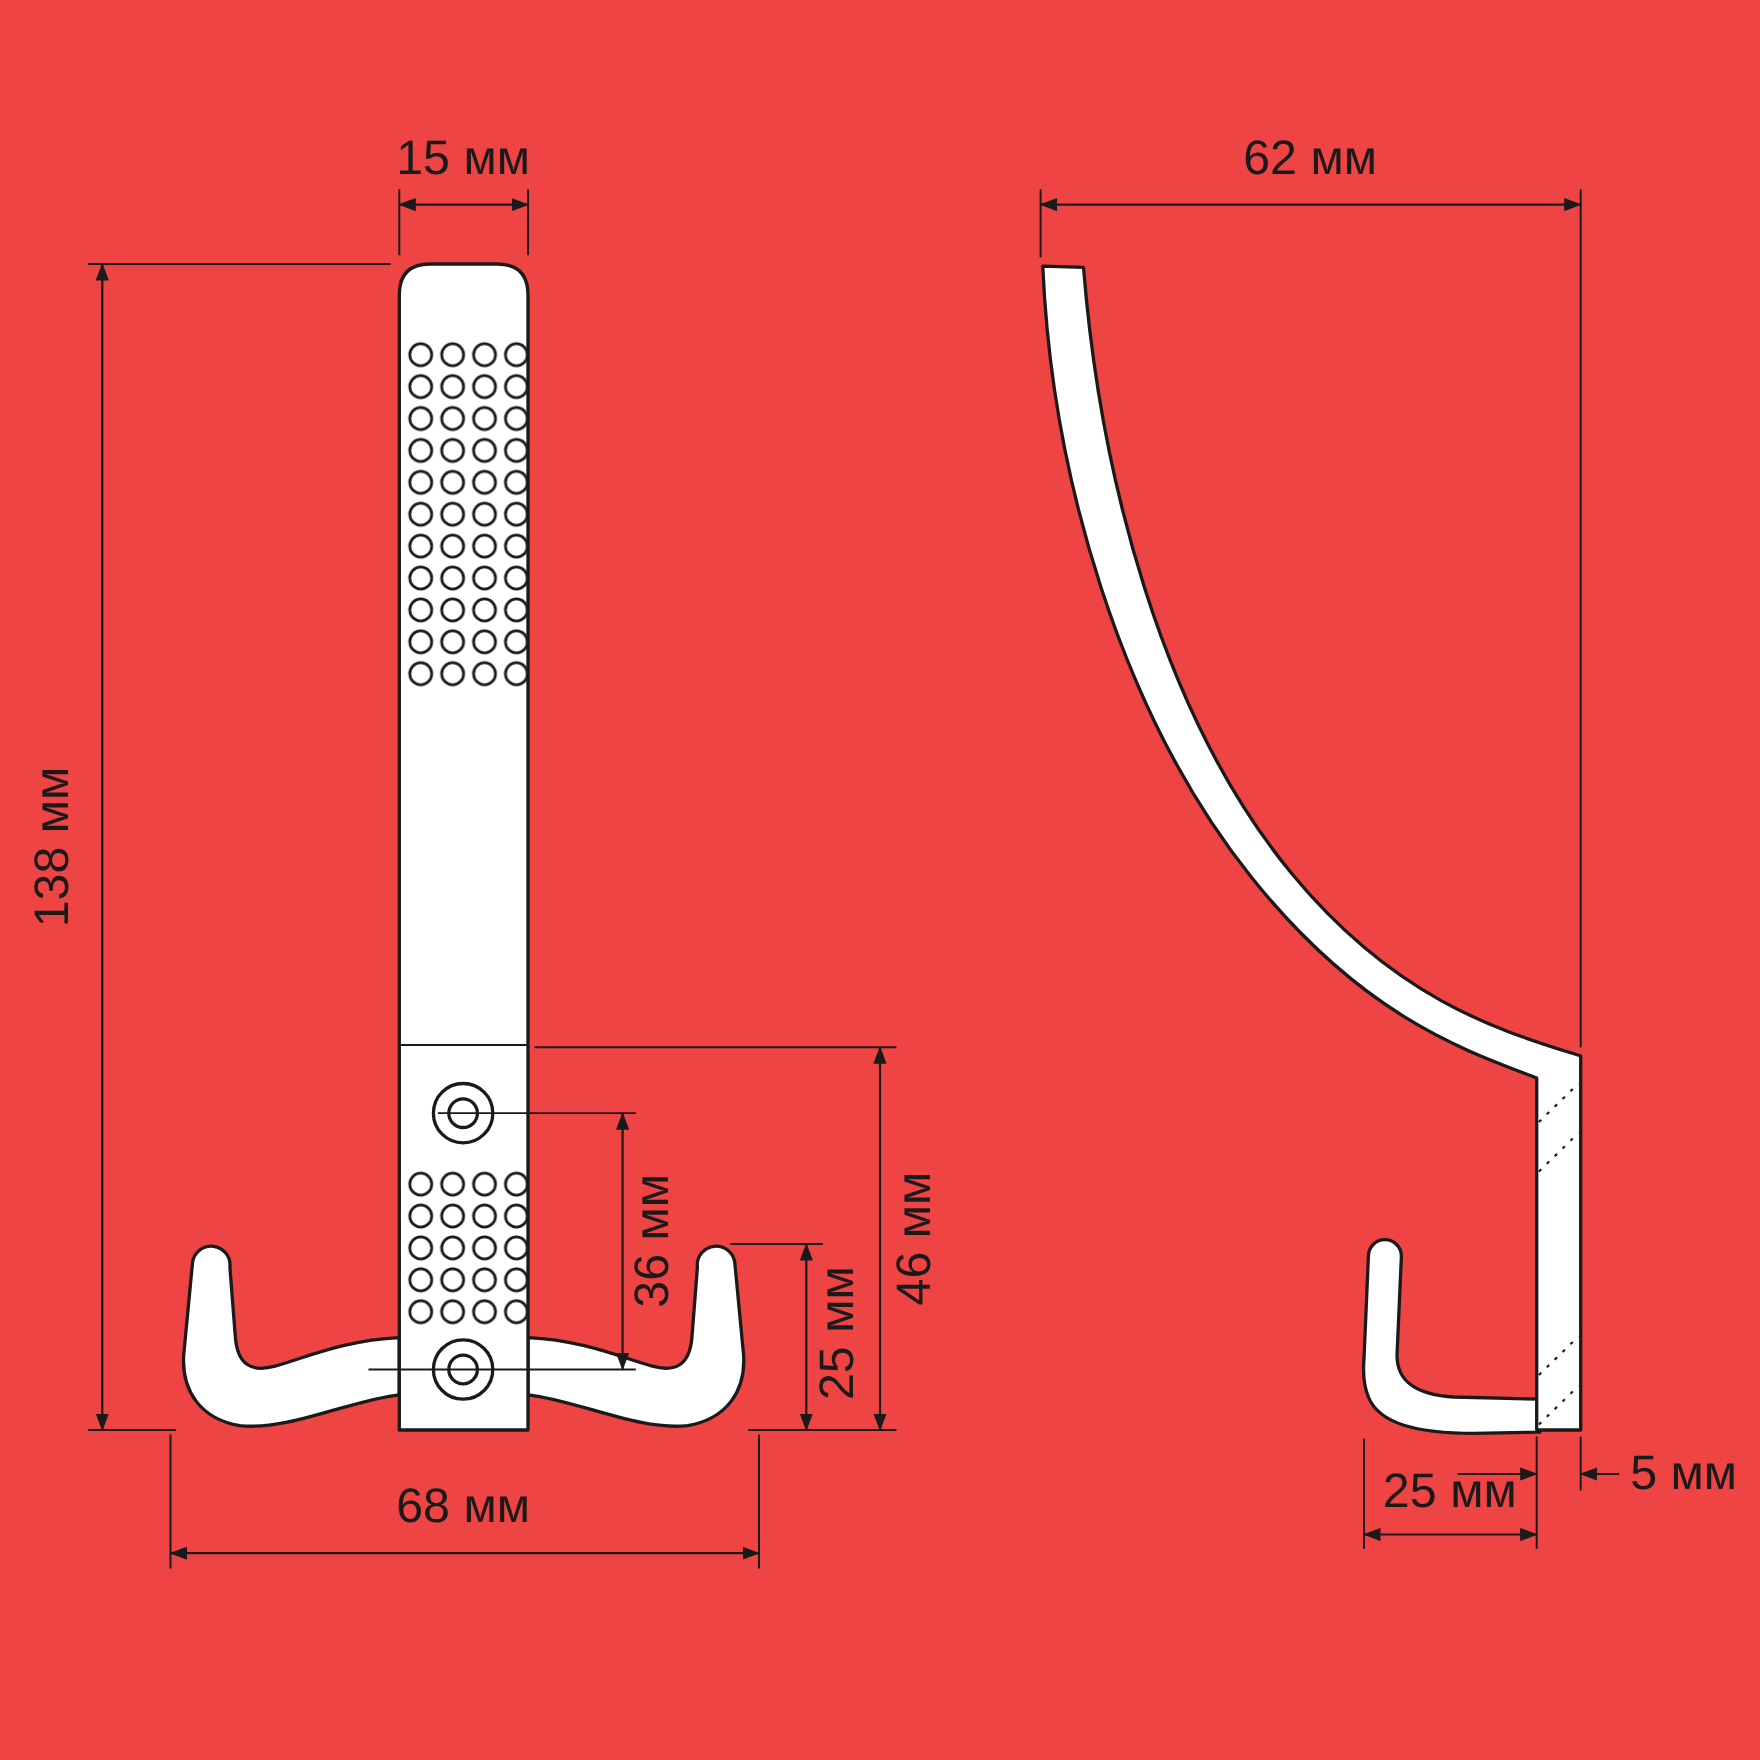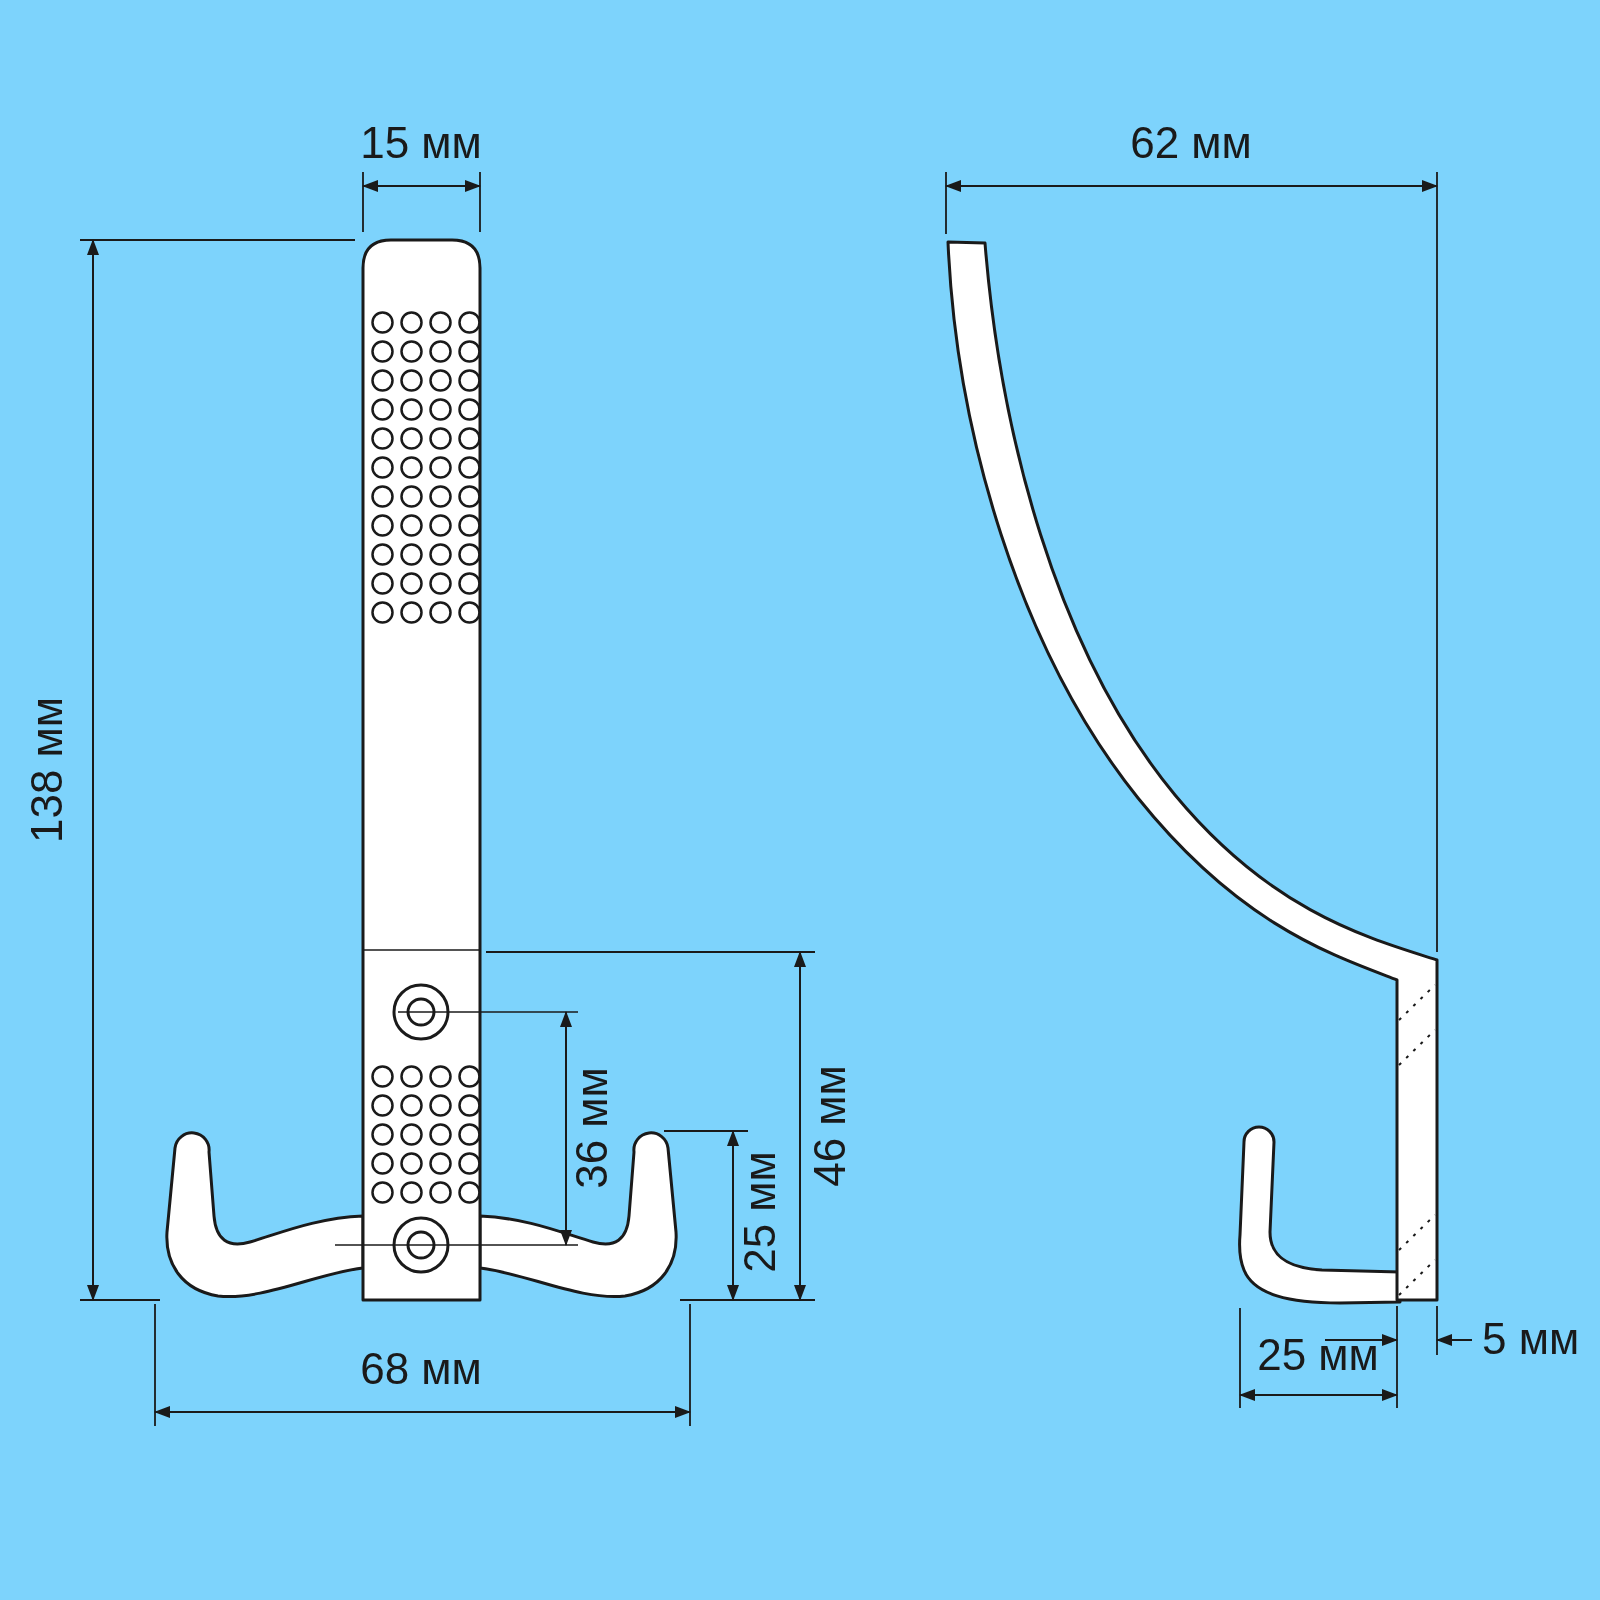--- a/index.html
+++ b/index.html
@@ -4,21 +4,21 @@
 <style>
   html, body {
     margin: 0;
     padding: 0;
     background: #ffffff;
   }
   .canvas {
     width: 1600px;
     height: 1600px;
     position: relative;
-    background: #7dd3fc;
+    background: #ef4444;
     font-family: "Liberation Sans", sans-serif;
   }
   svg text {
     font-family: "Liberation Sans", sans-serif;
     font-size: 44px;
     fill: #1a1a1a;
   }
   .outline { fill: #ffffff; stroke: #1a1a1a; stroke-width: 3; stroke-linejoin: round; }
   .dim     { stroke: #1a1a1a; stroke-width: 2; fill: none; }
   .ext     { stroke: #1a1a1a; stroke-width: 1.8; fill: none; }

